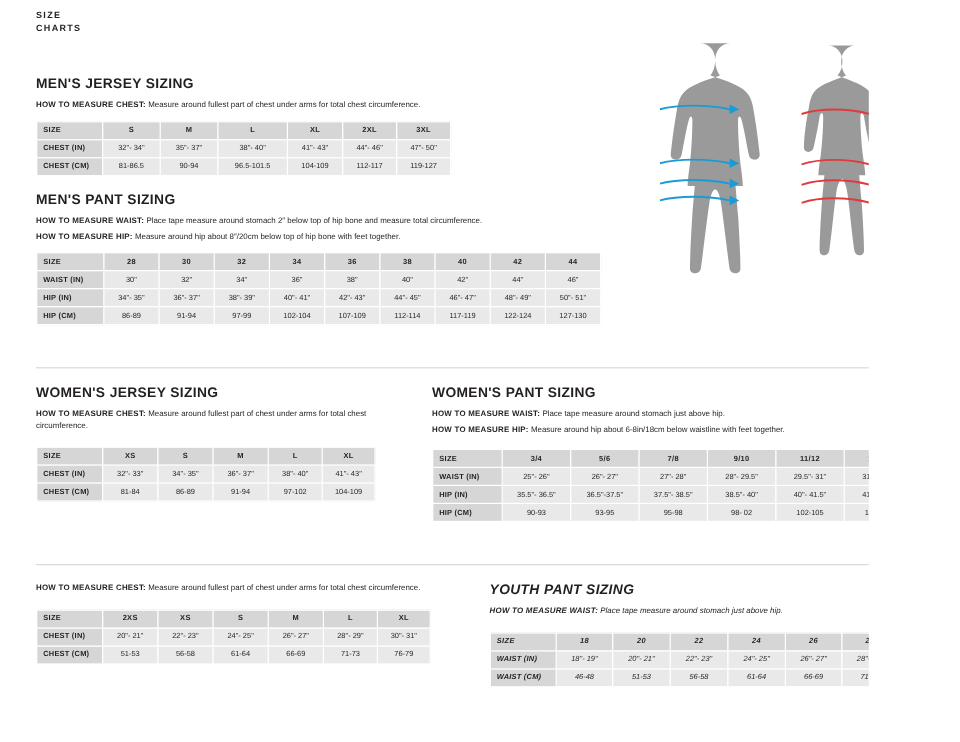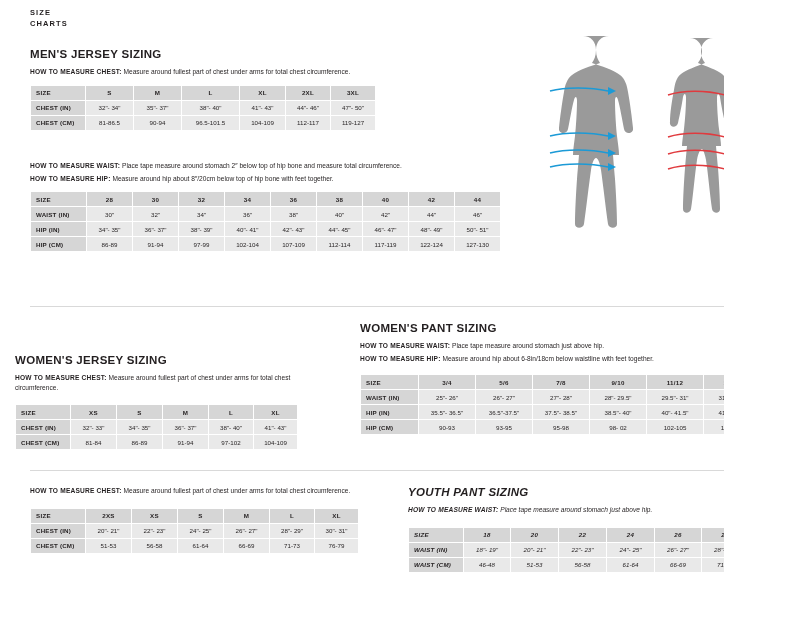--- a/index.html
+++ b/index.html
@@ -92,21 +92,21 @@
 </head>
 <body>
 
 <div class="page">
 
   <div class="doc-title">
     <div>SIZE</div>
     <div>CHARTS</div>
   </div>
 
-  <div class="blk" style="left:30px; top:48px; width:470px;">
+  <div class="blk" style="left:30px; top:64px; width:470px;">
     <div class="section-title">MEN'S JERSEY SIZING</div>
     <div class="howto">
       <b>HOW TO MEASURE CHEST:</b><span> Measure around fullest part of chest under arms for total chest circumference.</span>
     </div>
     <table class="sz" style="width:345px;">
       <colgroup>
           <col style="width:55px">
           <col style="width:48px">
           <col style="width:48px">
           <col style="width:58px">
@@ -140,20 +140,21 @@
           <td>96.5-101.5</td>
           <td>104-109</td>
           <td>112-117</td>
           <td>119-127</td>
         </tr>
       </tbody>
     </table>
   </div>
 
   <div class="blk" style="left:30px; top:161px; width:490px;">
+    <div class="section-title">MEN'S PANT SIZING</div>
     <div class="howto">
       <b>HOW TO MEASURE WAIST:</b><span> Place tape measure around stomach 2″ below top of hip bone and measure total circumference.</span>
     </div>
     <div class="howto">
       <b>HOW TO MEASURE HIP:</b><span> Measure around hip about 8″/20cm below top of hip bone with feet together.</span>
     </div>
     <table class="sz" style="width:470px;">
       <colgroup>
           <col style="width:56px">
           <col style="width:46px">
@@ -252,21 +253,21 @@
         <polygon points="205,61 213,65 205,69"></polygon>
         <polygon points="205,103 213,107 205,111"></polygon>
         <polygon points="205,120 213,124 205,128"></polygon>
         <polygon points="205,135 213,139 205,143"></polygon>
       </g>
     </svg>
   </div>
 
   <div class="hr" style="top:306px;"></div>
 
-  <div class="blk" style="left:15px; top:322px; width:330px;margin-top:32px;">
+  <div class="blk" style="left:30px; top:322px; width:330px;">
     <div class="section-title">WOMEN'S JERSEY SIZING</div>
     <div class="howto" style="max-width:290px;">
       <b>HOW TO MEASURE CHEST:</b><span> Measure around fullest part of chest under arms for total chest circumference.</span>
     </div>
     <table class="sz" style="width:282px; margin-top:12px;">
       <colgroup>
           <col style="width:55px">
           <col style="width:46px">
           <col style="width:46px">
           <col style="width:46px">

